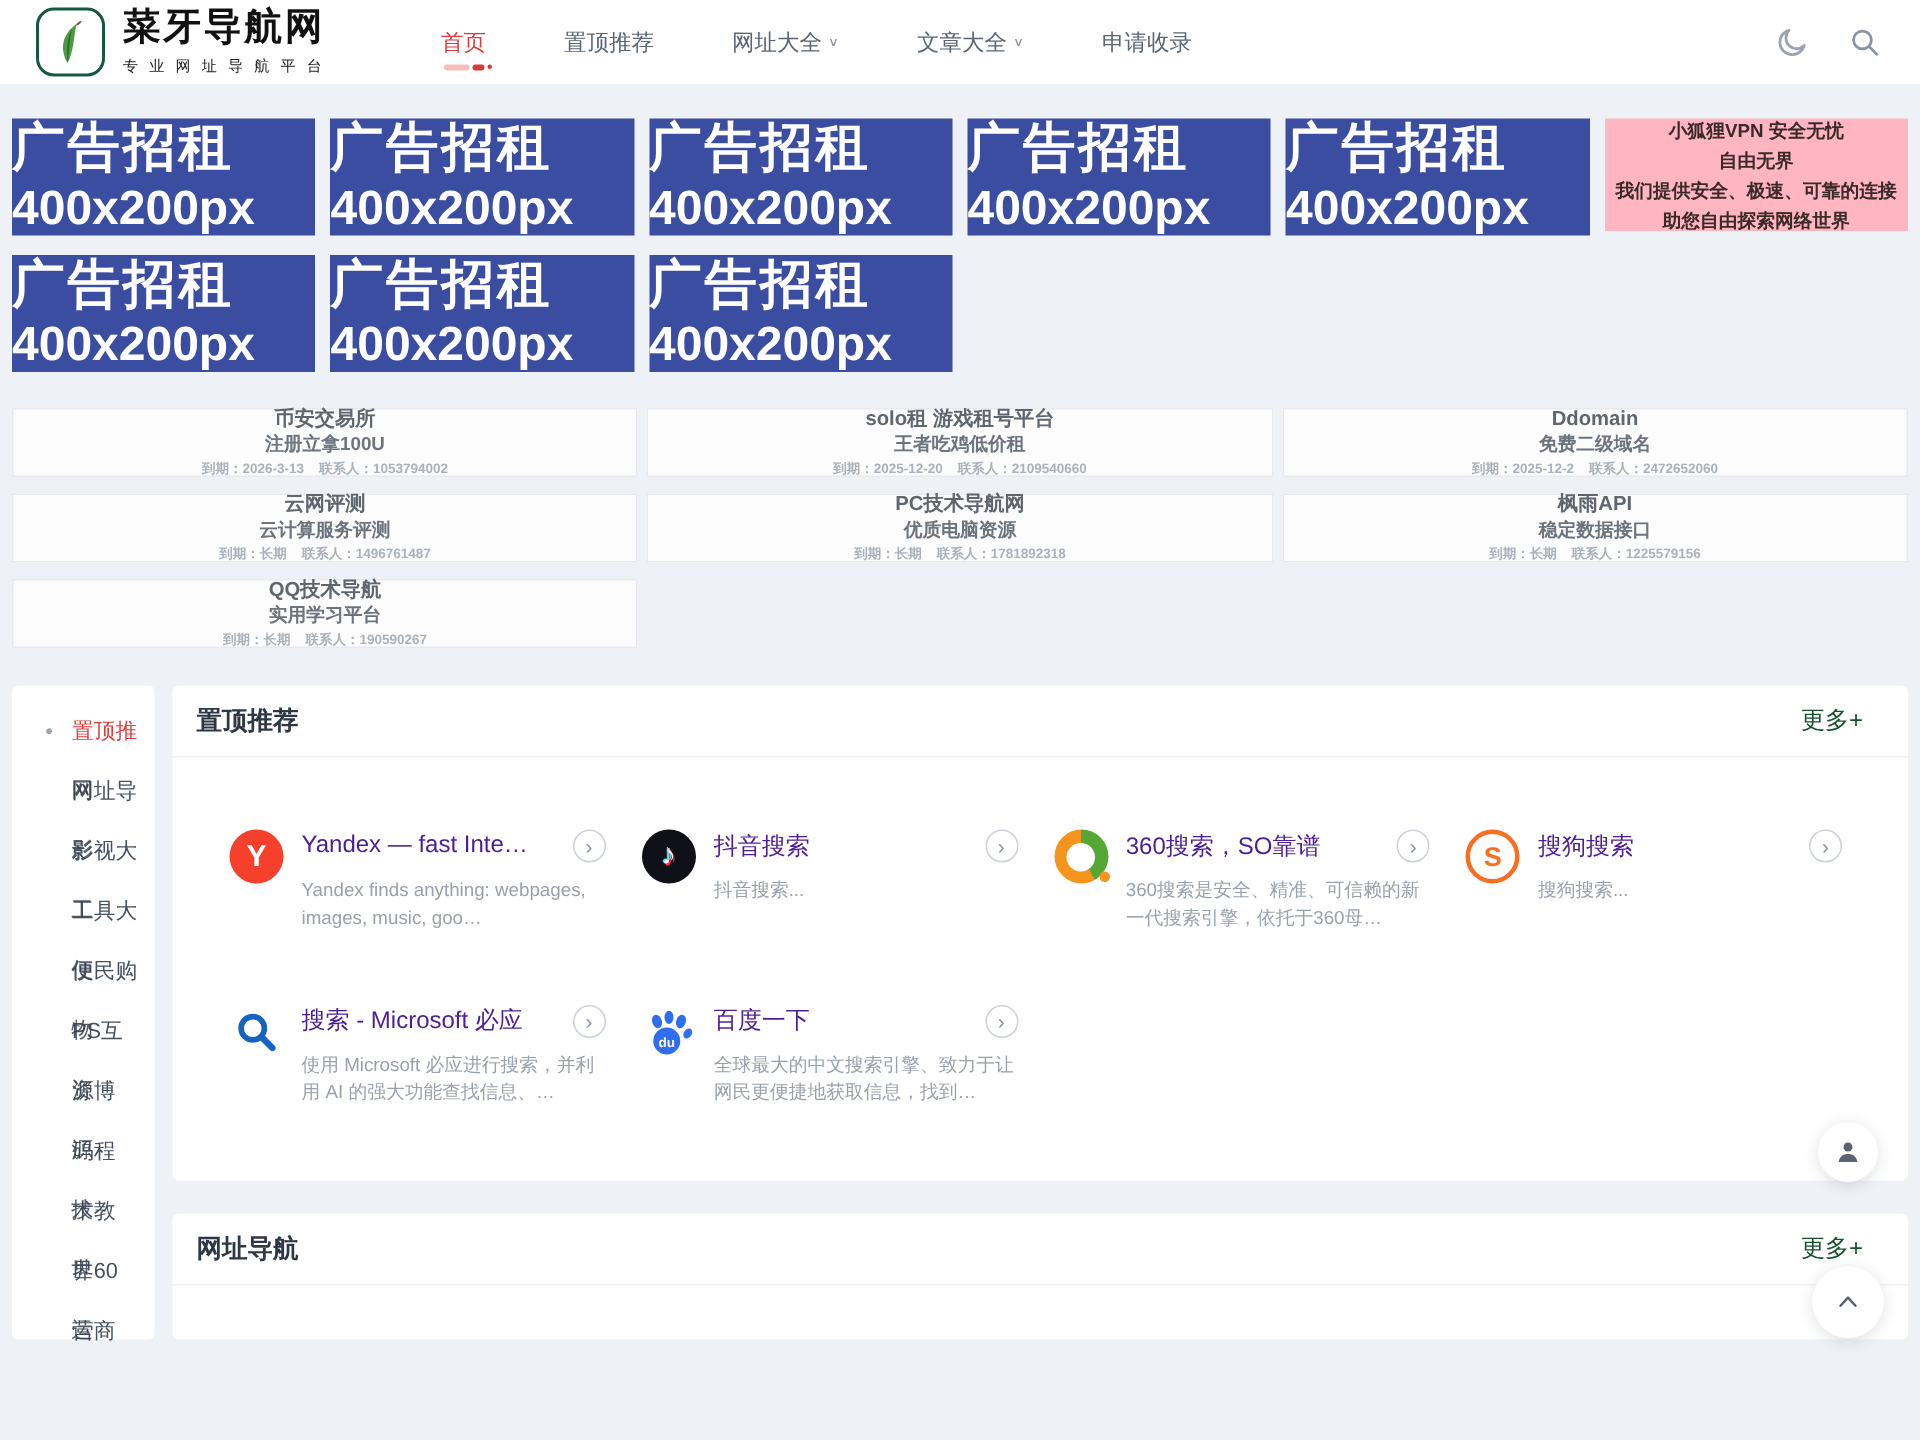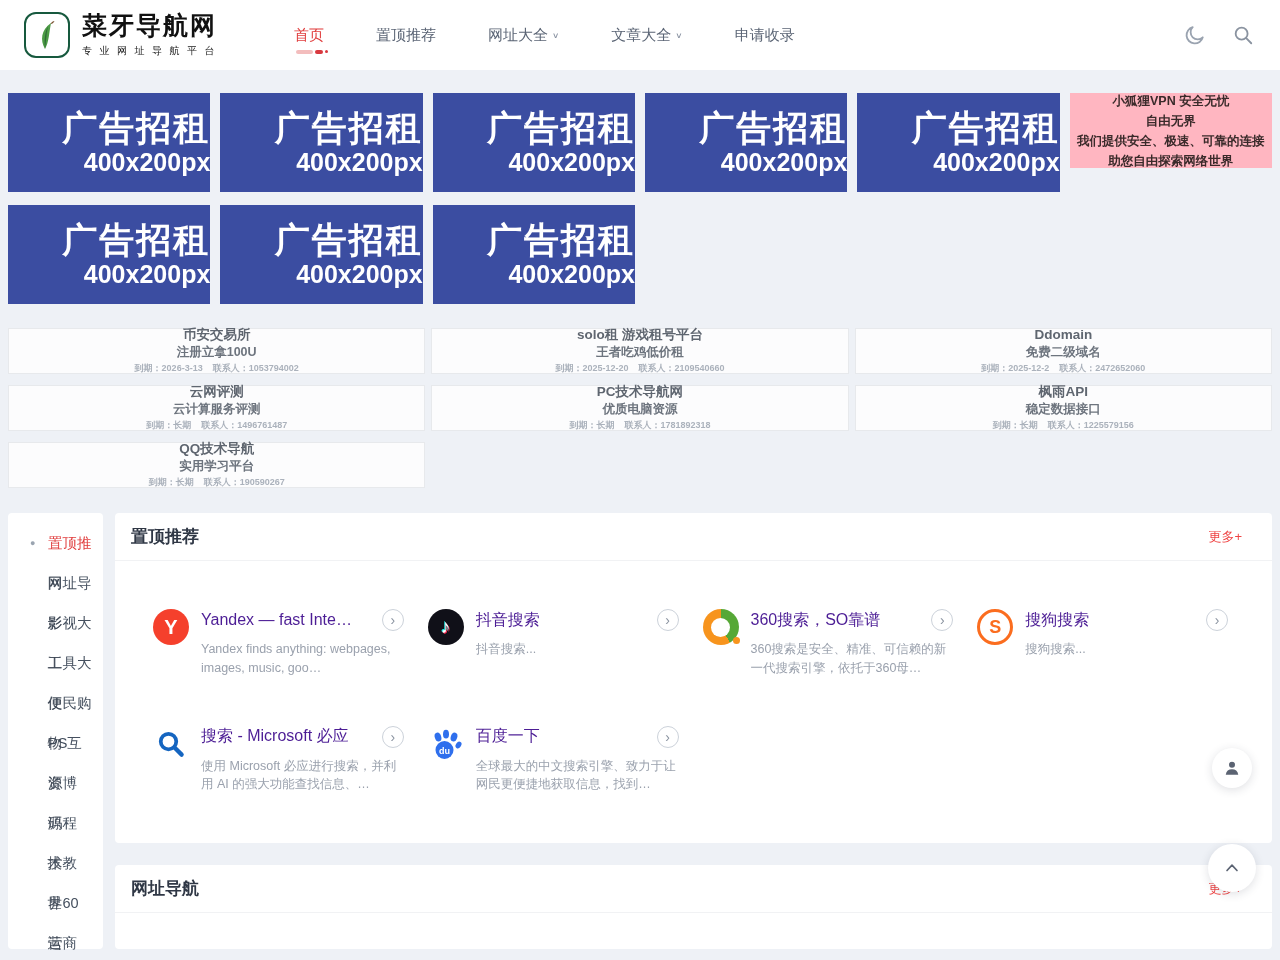--- a/index.html
+++ b/index.html
@@ -1,40 +1,40 @@
 <!DOCTYPE html>
 <html><head>
 <meta charset="utf-8">
 <style>
   * { margin:0; padding:0; box-sizing:border-box; }
   html,body { width:1280px; height:960px; overflow:hidden; }
   body { background:#eef1f6; font-family:"Liberation Sans","DejaVu Sans",sans-serif; color:#333; }
 
   
-  .header { height:70px; background:#fff; display:flex; align-items:center; padding:0 26px 0 24px; }
+  .header { height:56px; background:#fff; display:flex; align-items:center; padding:0 26px 0 24px; }
   .logo { display:flex; align-items:center; gap:12px; }
   .logo-mark { width:46px; height:46px; border:2.5px solid #17593e; border-radius:12px; background:#fff; display:flex; align-items:center; justify-content:center; }
   .logo-txt .t1 { font-size:25px; font-weight:bold; color:#111; letter-spacing:2px; line-height:1.1; }
   .logo-txt .t2 { font-size:10px; color:#222; letter-spacing:7.5px; margin-top:4px; }
   .nav { display:flex; align-items:center; gap:52px; margin-left:72px; }
   .nav-item { font-size:15px; color:#5b6575; cursor:pointer; position:relative; display:flex; align-items:center; gap:4px; }
   .nav-item .caret { font-size:10px; color:#8a93a2; transform:scaleY(.8); }
   .nav-item.active { color:#e03c3c; }
   .nav-underline { position:absolute; left:2px; top:24px; display:flex; align-items:center; gap:2px; }
   .nav-underline .b1 { width:17px; height:4px; background:#f3bdbd; border-radius:2px; }
   .nav-underline .b2 { width:8px; height:4px; background:#d8393f; border-radius:2px; }
   .nav-underline .b3 { width:3px; height:3px; background:#d8393f; border-radius:50%; }
   .header-icons { margin-left:auto; display:flex; align-items:center; gap:26px; }
   .hicon { width:22px; height:22px; cursor:pointer; }
 
   
   .banner-grid { display:grid; grid-template-columns:repeat(6,1fr); gap:13px 10px; padding:0 8px; margin-top:23px; }
-  .ad-blue { height:99px; background:#3b4da1; color:#fff; display:flex; flex-direction:column; align-items:flex-end; justify-content:center; cursor:pointer; }
+  .ad-blue { height:78px; background:#3b4da1; color:#fff; display:flex; flex-direction:column; align-items:flex-start; justify-content:center; cursor:pointer; }
   .ad-blue .l1 { font-size:35px; font-weight:bold; letter-spacing:2px; line-height:1.15; }
-  .ad-blue .l2 { font-size:25px; font-weight:bold; }
+  .ad-blue .l2 { font-size:32px; font-weight:bold; }
   .ad-pink { height:75px; background:#ffb6c1; color:#3a2a2a; display:flex; flex-direction:column; align-items:center; justify-content:center; cursor:pointer; text-align:center; padding:6px; }
   .ad-pink .pl { font-size:12.5px; font-weight:bold; line-height:1.6; }
 
   
   .textads-grid { display:grid; grid-template-columns:repeat(3,1fr); gap:11px 6px; padding:0 8px; margin-top:24px; }
   .tad { height:46px; border:1px solid #e7e9ec; background:#fcfcfd; display:flex; flex-direction:column; align-items:center; justify-content:center; cursor:pointer;font-weight:bold; }
   .tad .tt { font-size:13.5px; color:#5f6670; line-height:1.25; }
   .tad .ts { font-size:12.5px; color:#6d747e; line-height:1.3; }
   .tad .tm { font-size:9px; color:#abb2bc; margin-top:2px; display:flex; gap:10px; }
 
@@ -43,21 +43,21 @@
   .sidebar { width:95px; background:#fff; border-radius:4px; padding-top:10px; flex-shrink:0; }
   .side-item { position:relative; height:40px; display:flex; align-items:center; padding-left:40px; font-size:14.5px; color:#45505f; cursor:pointer; }
   .side-item .ghost { position:absolute; left:38px; top:50%; transform:translate(1.5px,-50%); color:#39424f; opacity:.85; pointer-events:none; }
   .side-item.active { color:#e03c3c; }
   .side-item .bullet { position:absolute; left:22px; font-size:9px; color:#9aa4b0; }
 
   .content-col { flex:1; display:flex; flex-direction:column; gap:22px; min-width:0; }
   .panel { background:#fff; border-radius:4px; }
   .panel-head { height:48px; display:flex; align-items:center; justify-content:space-between; padding:0 30px 0 16px; border-bottom:1px solid #f1f2f4; }
   .panel-title { font-size:17px; font-weight:bold; color:#2f3745; }
-  .panel-more { font-size:13px; color:#ef4444; cursor:pointer;text-align:right; }
+  .panel-more { font-size:16px; color:#14532d; cursor:pointer;text-align:right; }
   .panel-recommend { height:330px; }
   .panel-sites { flex:1; overflow:hidden; }
 
   .cards { display:grid; grid-template-columns:repeat(4,1fr); row-gap:48px; padding:48px 20px 0 38px; }
   .site-card { display:flex; gap:12px; padding-right:24px; cursor:pointer; }
   .site-logo { width:36px; height:36px; border-radius:50%; flex-shrink:0; display:flex; align-items:center; justify-content:center; position:relative; }
   .site-body { flex:1; min-width:0; }
   .site-title-row { display:flex; align-items:center; }
   .site-title { font-size:16px; color:#4c1d95; font-weight:400; white-space:nowrap; overflow:hidden; text-overflow:ellipsis; }
   .go-circle { margin-left:auto; width:22px; height:22px; border:1px solid #ccd2da; border-radius:50%; color:#8a93a0; font-size:14px; display:flex; align-items:center; justify-content:center; flex-shrink:0; }

